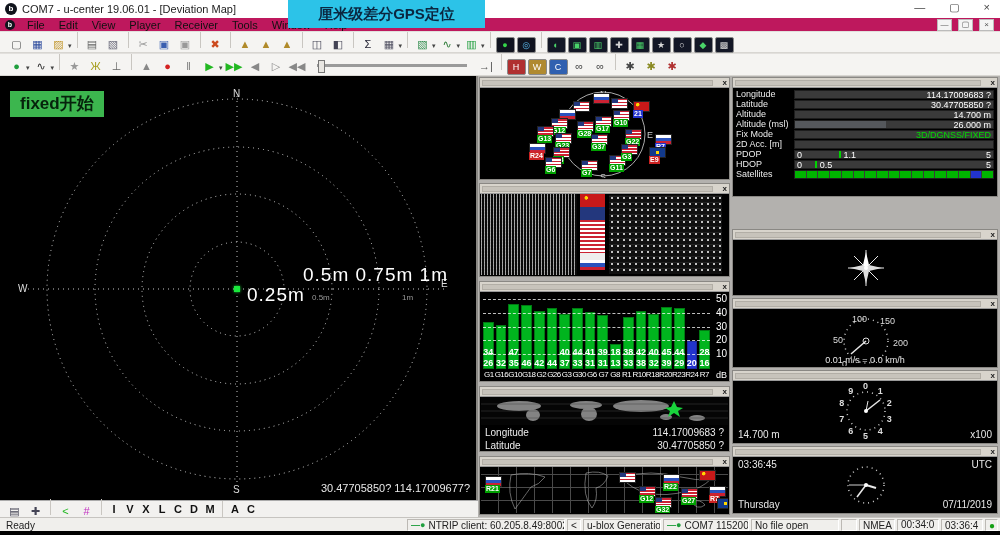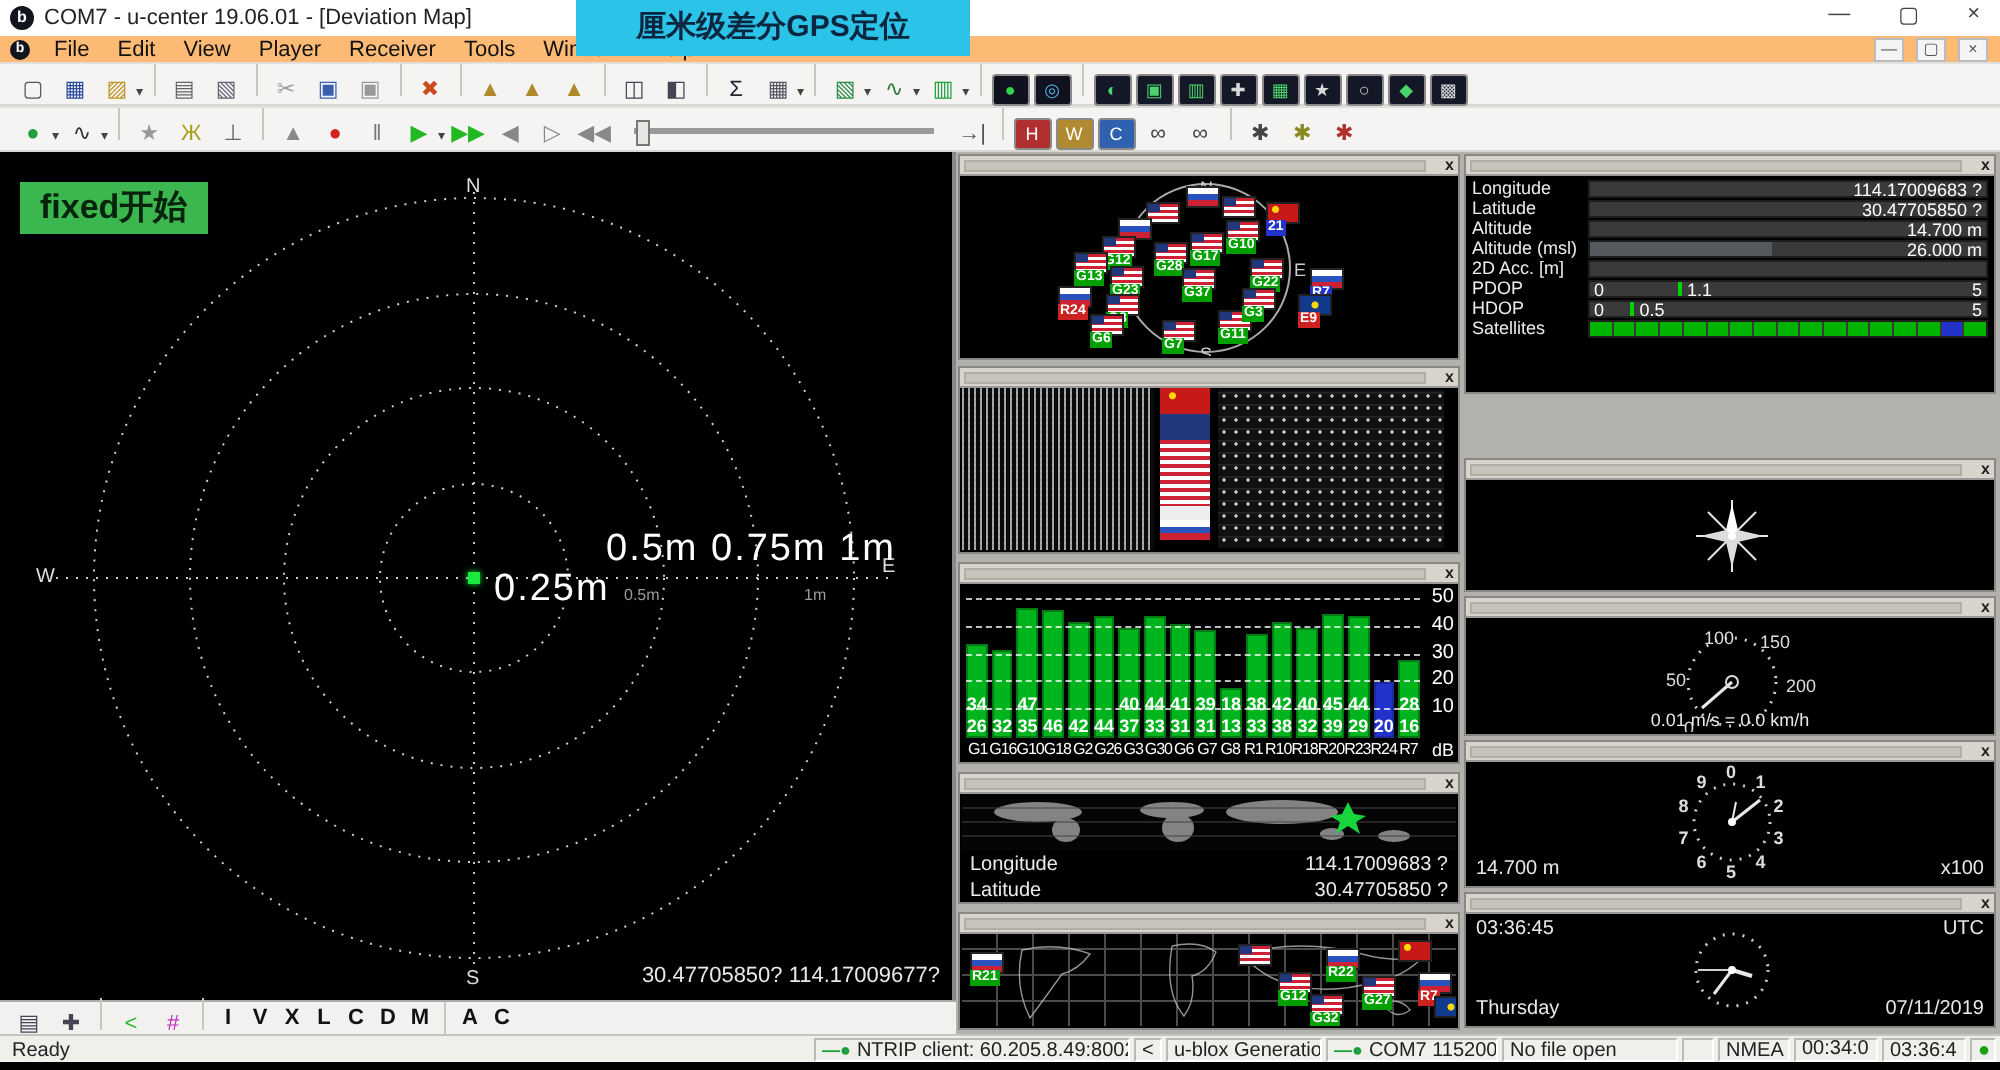--- a/index.html
+++ b/index.html
@@ -3,21 +3,21 @@
 <meta charset="utf-8">
 <style>
   html,body{margin:0;padding:0;background:#666;}
   #root{position:relative;width:1000px;height:535px;background:#b3b1ae;font-family:"Liberation Sans",sans-serif;overflow:hidden;-webkit-user-select:none;user-select:none;}
   
   #titlebar{position:absolute;left:0;top:0;width:1000px;height:18px;background:#fff;display:flex;align-items:center;font-size:11px;color:#222;}
   .logo{width:12px;height:12px;border-radius:50%;background:#10141c;color:#fff;font-size:8px;line-height:12px;text-align:center;margin:0 5px;font-weight:bold;}
   #winbtns{position:absolute;right:10px;top:1px;display:flex;gap:24px;color:#444;font-size:11px;}
   #winbtns span{cursor:default;}
   #overlay-label{position:absolute;left:288px;top:0;width:197px;height:28px;background:#2cc3e8;color:#0b2740;font-weight:bold;font-size:15px;line-height:28px;text-align:center;z-index:6;}
-  #menubar{position:absolute;left:0;top:18px;width:1000px;height:13px;background:#fdba74;display:flex;align-items:center;font-size:11px;color:#111;}
+  #menubar{position:absolute;left:0;top:18px;width:1000px;height:13px;background:#be185d;display:flex;align-items:center;font-size:11px;color:#111;}
   .menu-item{padding:0 7px;cursor:default;}
   #mdibtns{position:absolute;right:6px;top:19px;display:flex;gap:6px;font-size:8px;color:#555;}
   #mdibtns span{width:13px;height:10px;border:1px solid #bbb;text-align:center;line-height:9px;background:#f4f4f4;}
   
   .tb{position:absolute;left:0;width:1000px;background:#f5f4f2;border-top:1px solid #e2e0dd;border-bottom:1px solid #d8d6d2;display:flex;align-items:center;padding-left:6px;box-sizing:border-box;}
   #tb1{top:31px;height:22px;}
   #tb2{top:53px;height:23px;}
   .tbi{display:inline-block;min-width:17px;height:16px;line-height:16px;text-align:center;font-size:11px;margin:0 1px;border-radius:2px;padding:0 1px;}
   .tbi.boxed{min-width:15px;height:14px;line-height:14px;font-size:9px;border:1px solid #8a8a8a;}
   .tsep{display:inline-block;width:1px;height:16px;background:#c9c6c1;margin:0 4px;}
@@ -483,20 +483,26 @@
           </div>
         </div>
         <div class="drow">
           <span class="dlabel">Altitude (msl)</span>
           <div class="dbar">
             <div class="mslseg"></div>
             <span class="dval">26.000 m</span>
           </div>
         </div>
         <div class="drow">
+          <span class="dlabel">Fix Mode</span>
+          <div class="dbar">
+            <span class="dval" style="color: rgb(0, 221, 0);">3D/DGNSS/FIXED</span>
+          </div>
+        </div>
+        <div class="drow">
           <span class="dlabel">2D Acc. [m]</span>
           <div class="dbar">
             <span class="dval"></span>
           </div>
         </div>
         <div class="drow">
           <span class="dlabel">PDOP</span>
           <div class="dbar">
             <span class="dmin">0</span>
             <span class="dmax">5</span>

